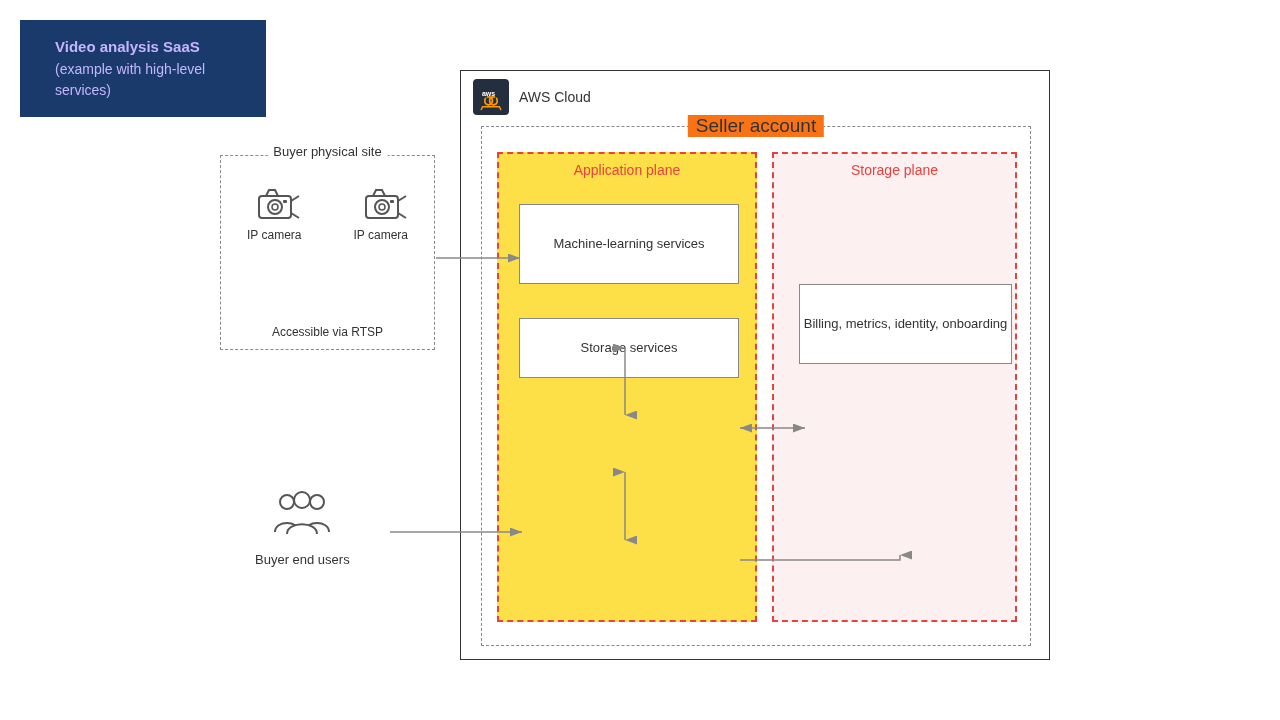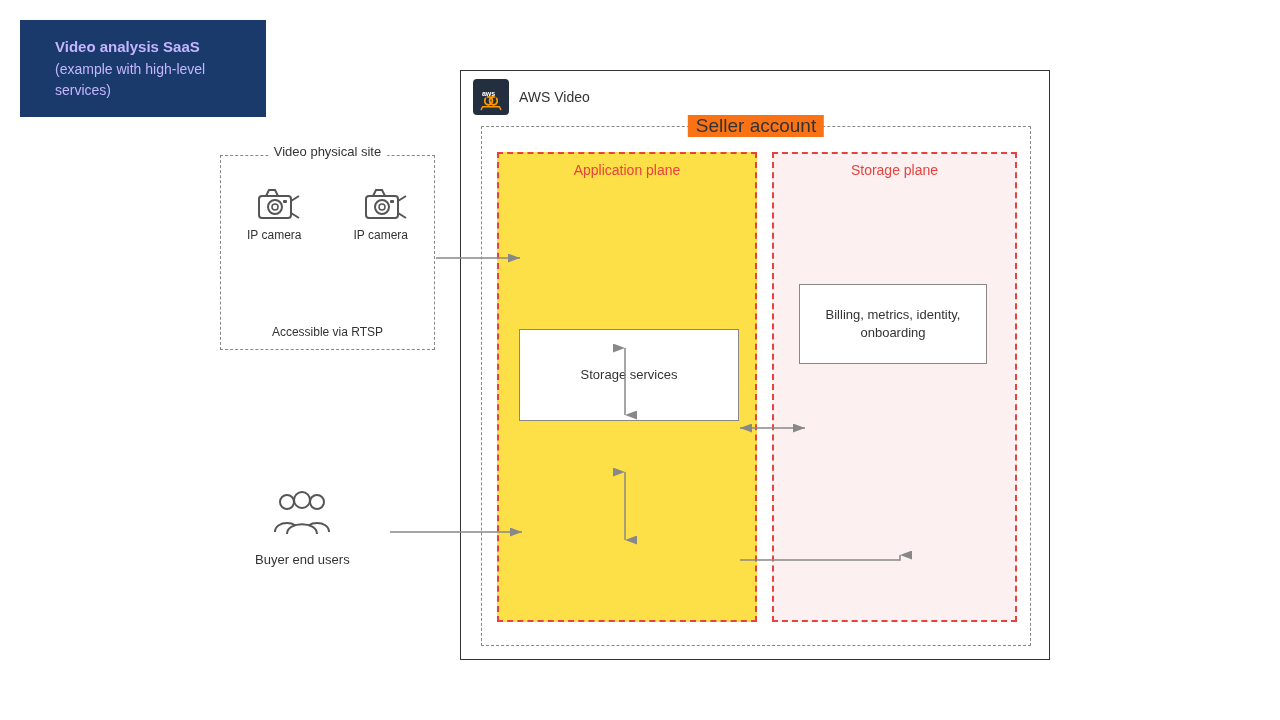--- a/index.html
+++ b/index.html
@@ -135,39 +135,39 @@
     
     .ml-box {
       top: 50px;
       left: 20px;
       width: 220px;
       height: 80px;
     }
 
     
     .storage-box {
-      top: 175px;
+      top: 164px;
       left: 20px;
       width: 220px;
-      height: 92px;
+      height: 60px;
     }
 
     
     .web-box {
       top: 300px;
       left: 20px;
       width: 220px;
       height: 80px;
     }
 
     
     .billing-box {
       top: 130px;
       left: 25px;
-      width: 188px;
+      width: 213px;
       height: 80px;
     }
 
     
     .buyer-site {
       position: absolute;
       top: 155px;
       left: 220px;
       width: 215px;
       height: 195px;
@@ -232,21 +232,21 @@
   </style>
 </head>
 <body>
 
 <div class="title-box">
   <span class="bold">Video analysis SaaS</span>
   <span> (example with high-level services)</span>
 </div>
 
 <div class="buyer-site">
-  <span class="buyer-site-label">Video physical site</span>
+  <span class="buyer-site-label">Buyer physical site</span>
   <div class="camera-row">
     <div class="camera-item">
 
       <svg width="44" height="38" viewBox="0 0 44 38">
         <rect x="2" y="10" width="32" height="22" rx="3" ry="3" fill="none" stroke="#555" stroke-width="2"></rect>
         <circle cx="18" cy="21" r="7" fill="none" stroke="#555" stroke-width="2"></circle>
         <circle cx="18" cy="21" r="3" fill="none" stroke="#555" stroke-width="1.5"></circle>
         <path d="M9 10 L12 4 L18 4 L21 10" fill="none" stroke="#555" stroke-width="2"></path>
         <rect x="26" y="14" width="4" height="3" rx="1" fill="#555"></rect>
         <line x1="34" y1="15" x2="42" y2="10" stroke="#555" stroke-width="2"></line>
@@ -292,29 +292,32 @@
 
       <svg viewBox="0 0 40 40" width="28" height="28">
         <path d="M12 22 C10 26 11 30 15 31 C19 32 22 29 22 25 C22 21 19 19 15 20" fill="none" stroke="#f90" stroke-width="2.5" stroke-linecap="round"></path>
         <path d="M28 22 C30 26 29 30 25 31 C21 32 18 29 18 25 C18 21 21 19 25 20" fill="none" stroke="#f90" stroke-width="2.5" stroke-linecap="round"></path>
         <path d="M8 34 L32 34" stroke="#f90" stroke-width="2" stroke-linecap="round"></path>
         <path d="M8 34 L6 38" stroke="#f90" stroke-width="2" stroke-linecap="round"></path>
         <path d="M32 34 L34 38" stroke="#f90" stroke-width="2" stroke-linecap="round"></path>
         <text x="7" y="18" font-size="10" font-weight="bold" fill="white" font-family="Arial">aws</text>
       </svg>
     </div>
-    <span class="aws-cloud-label">AWS Video</span>
+    <span class="aws-cloud-label">AWS Cloud</span>
   </div>
 
   <div class="seller-account">
     <span class="seller-label">Seller account</span>
 
     <div class="app-plane">
       <span class="app-plane-label">Application plane</span>
 
+      <div class="service-box ml-box">
+        <span>Machine-learning services</span>
+      </div>
 
       <div class="service-box storage-box">
         <span>Storage services</span>
       </div>
 
     </div>
 
     <div class="control-plane">
       <span class="control-plane-label">Storage plane</span>
 

